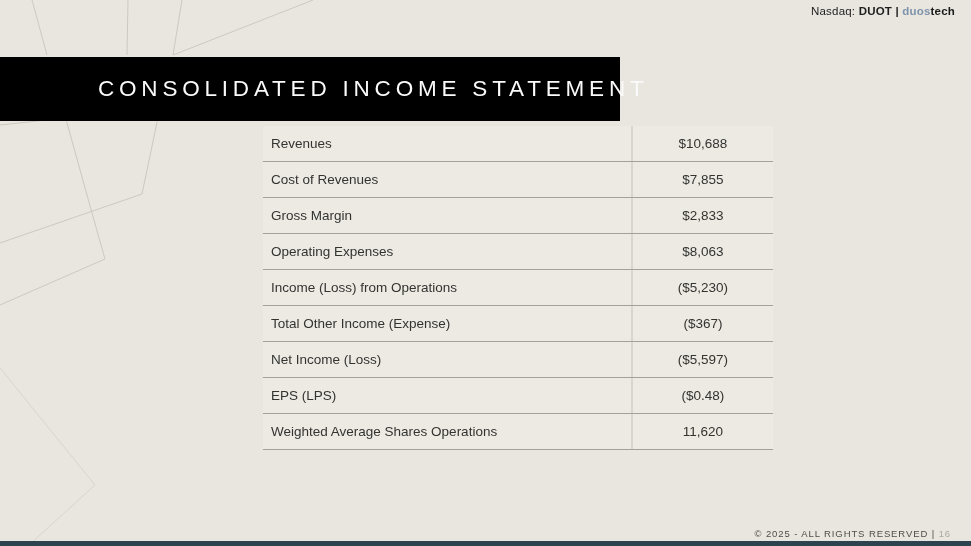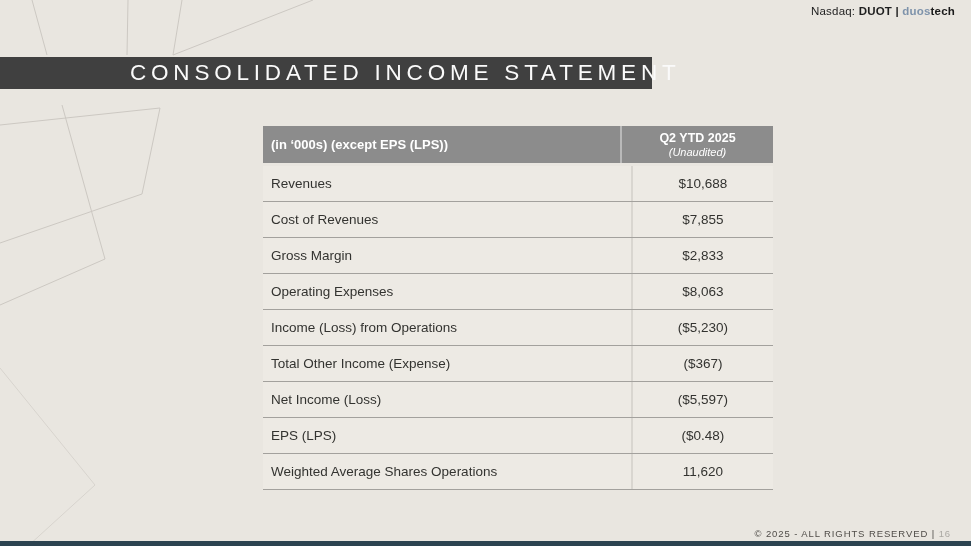--- a/index.html
+++ b/index.html
@@ -16,22 +16,22 @@
   .ticker{
     position:absolute; top:5px; right:16px;
     font-size:11.5px; color:#1E1E1E; letter-spacing:.2px;
   }
   .ticker .bold{font-weight:700;}
   .ticker .brand-duos{font-weight:700; color:#7E93AB;}
   .ticker .brand-tech{font-weight:700; color:#1A1A1A;}
 
   
   .banner{
-    position:absolute; left:0; top:57px; width:620px; height:32px;
-    background:#404040; display:flex; align-items:center;padding-left:32px;
+    position:absolute; left:0; top:57px; width:620px; height:64px;
+    background:#000000; display:flex; align-items:center;
   }
   .banner h1{
     margin:0; padding-left:98px;
     font-size:22.5px; font-weight:400; letter-spacing:4.8px;
     color:#FAFAFA; white-space:nowrap;
   }
 
   
   .tbl{position:absolute; left:263px; top:126px; width:510px;}
   .row{display:flex;}
@@ -94,27 +94,20 @@
 
   <div class="ticker">
     <span>Nasdaq: </span><span class="bold">DUOT</span><span class="bold"> | </span><span class="brand-duos">duos</span><span class="brand-tech">tech</span>
   </div>
 
   <div class="banner">
     <h1>CONSOLIDATED INCOME STATEMENT</h1>
   </div>
 
   <div class="tbl">
-    <div class="row thead">
-      <div class="c1">(in ‘000s) (except EPS (LPS))</div>
-      <div class="c2">
-        <div class="period">Q2 YTD 2025</div>
-        <div class="note">(Unaudited)</div>
-      </div>
-    </div>
     <div class="tbody">
 
         <div class="row">
           <div class="c1">Revenues</div>
           <div class="c2">$10,688</div>
         </div>
 
         <div class="row">
           <div class="c1">Cost of Revenues</div>
           <div class="c2">$7,855</div>

